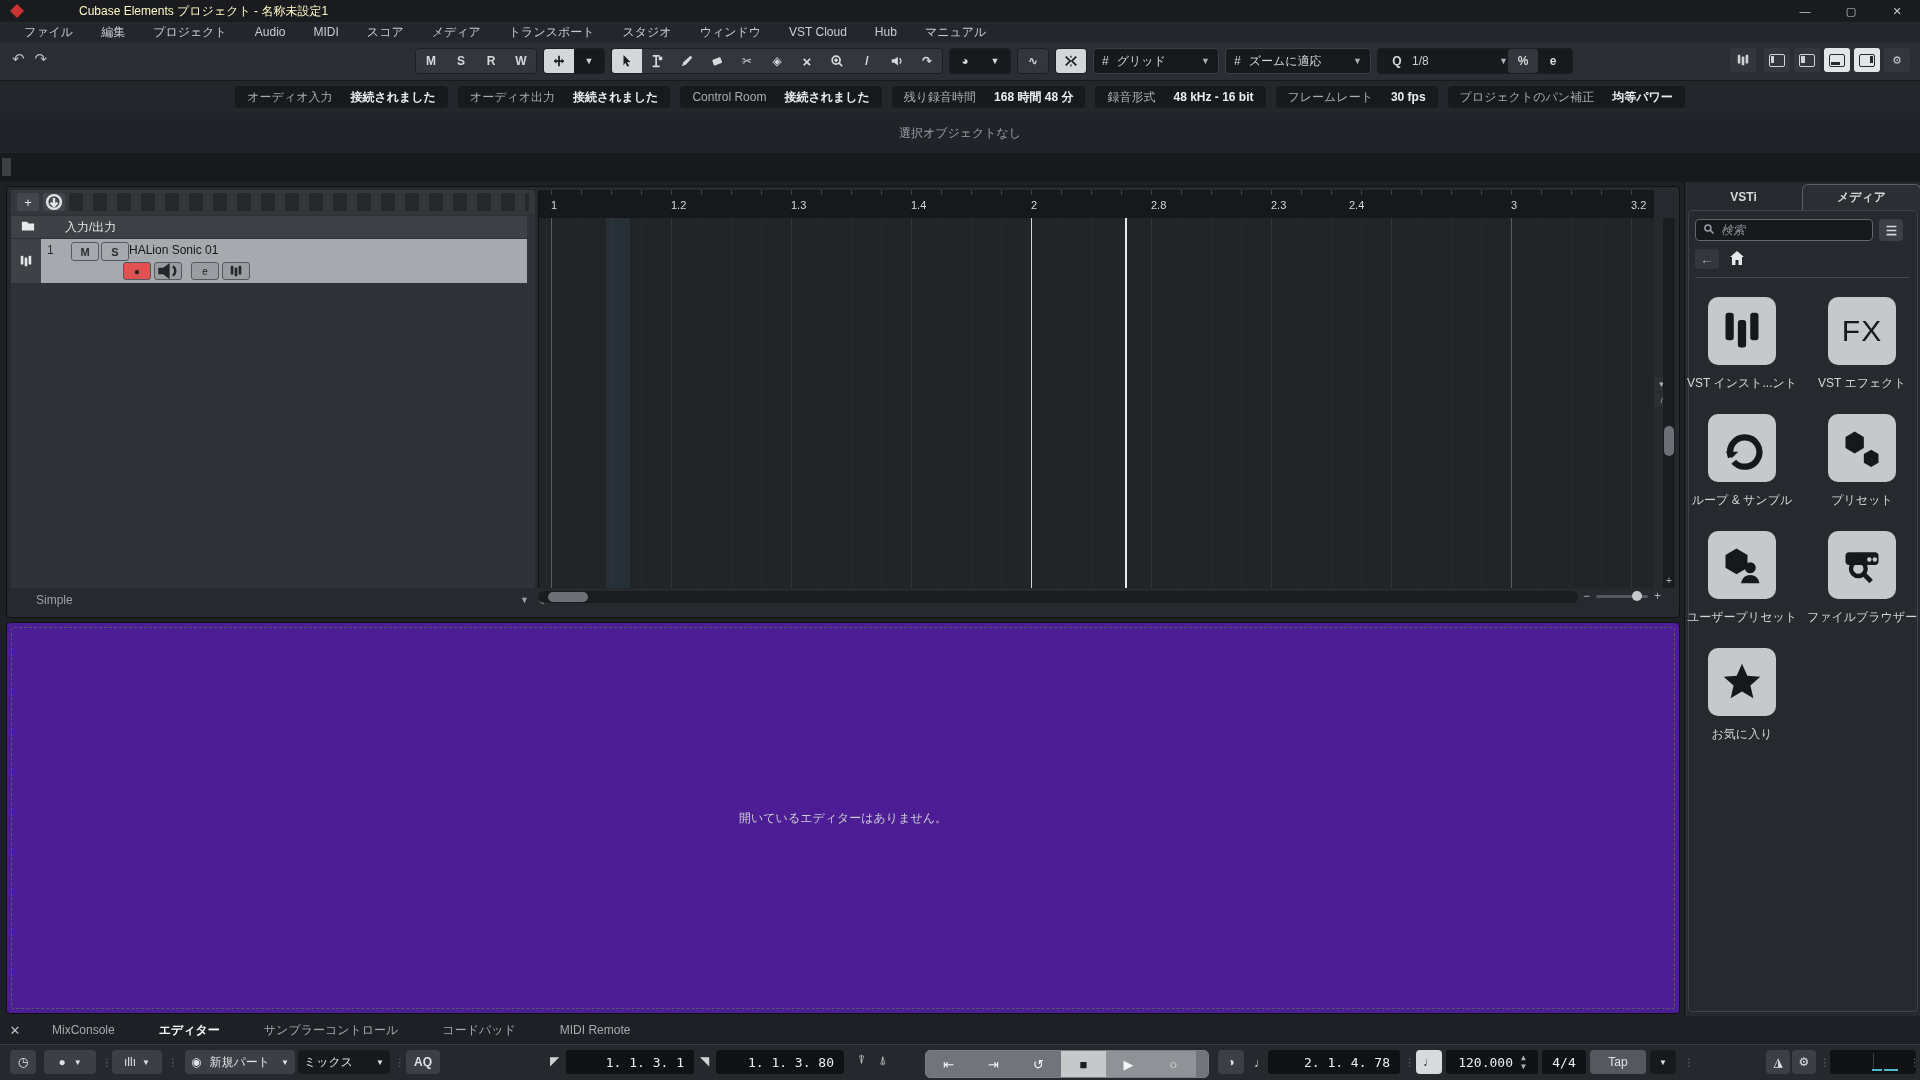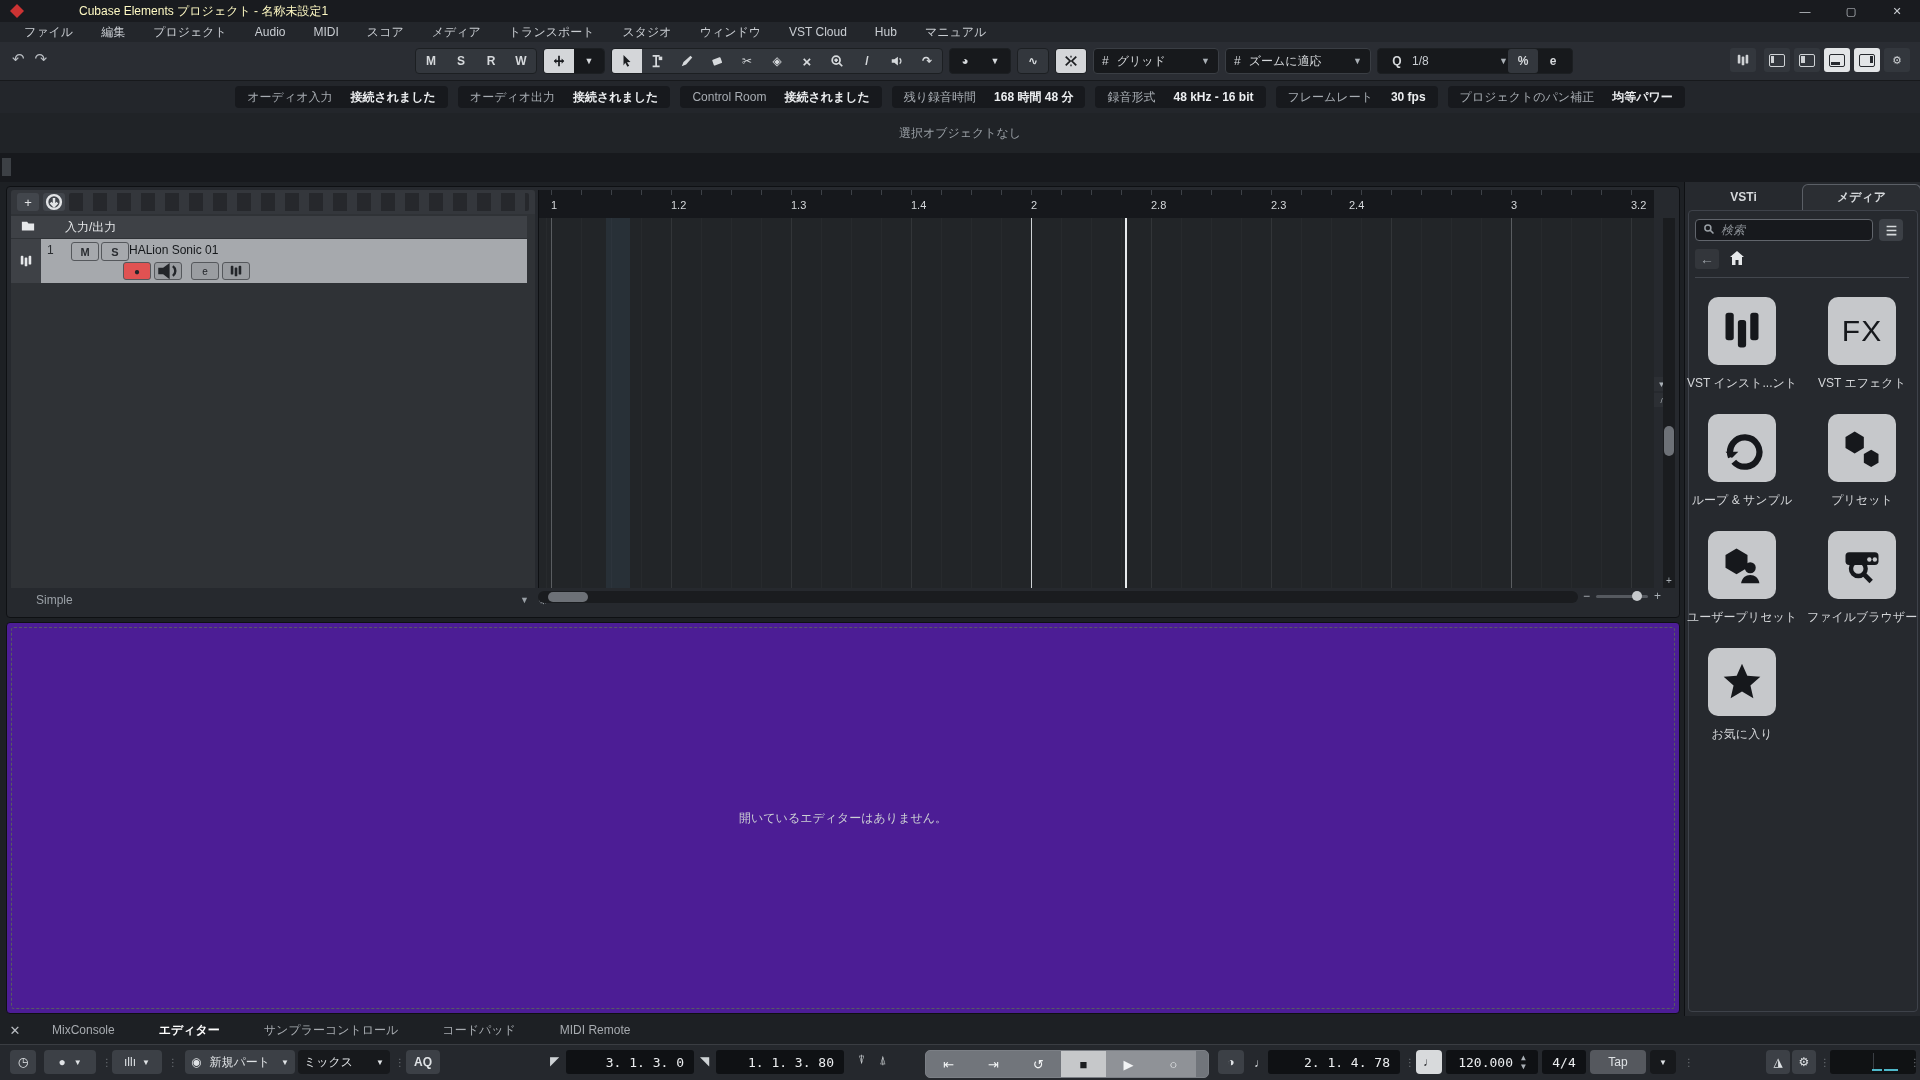--- a/index.html
+++ b/index.html
@@ -599,21 +599,21 @@
     <span class="abs dots" style="left:168px;top:12px">⋮</span>
     <div class="tpbtn abs" style="left:185px;top:5px;width:110px;gap:8px">◉<span style="flex:1;text-align:left">新規パート</span><span style="font-size:8px">▼</span></div>
     <div class="tpbtn abs" style="left:298px;top:5px;width:92px;gap:8px;background:#17191c">
         <span style="flex:1;text-align:left">ミックス</span>
         <span style="font-size:8px">▼</span>
       </div>
     <span class="abs dots" style="left:395px;top:12px">⋮</span>
     <div class="tpbtn abs" style="left:406px;top:5px;width:34px;font-weight:bold">AQ</div>
 
     <div class="abs flag" style="left:550px;top:9px">◤</div>
-    <div class="tpdisplay abs" style="left:566px;top:5px;width:128px">3. 1. 3.  0</div>
+    <div class="tpdisplay abs" style="left:566px;top:5px;width:128px">1. 1. 3.  1</div>
     <div class="abs flag" style="left:700px;top:9px">◥</div>
     <div class="tpdisplay abs" style="left:716px;top:5px;width:128px">1. 1. 3. 80</div>
     <div class="abs" style="left:858px;top:8px;display:flex;gap:14px;color:#cfd3d6">
       <span>⍒</span>
       <span>⍋</span>
     </div>
 
     <div class="tgroup" style="left:925px;width:282px">
       <div class="tcell">⇤</div>
       <div class="tcell">⇥</div>

